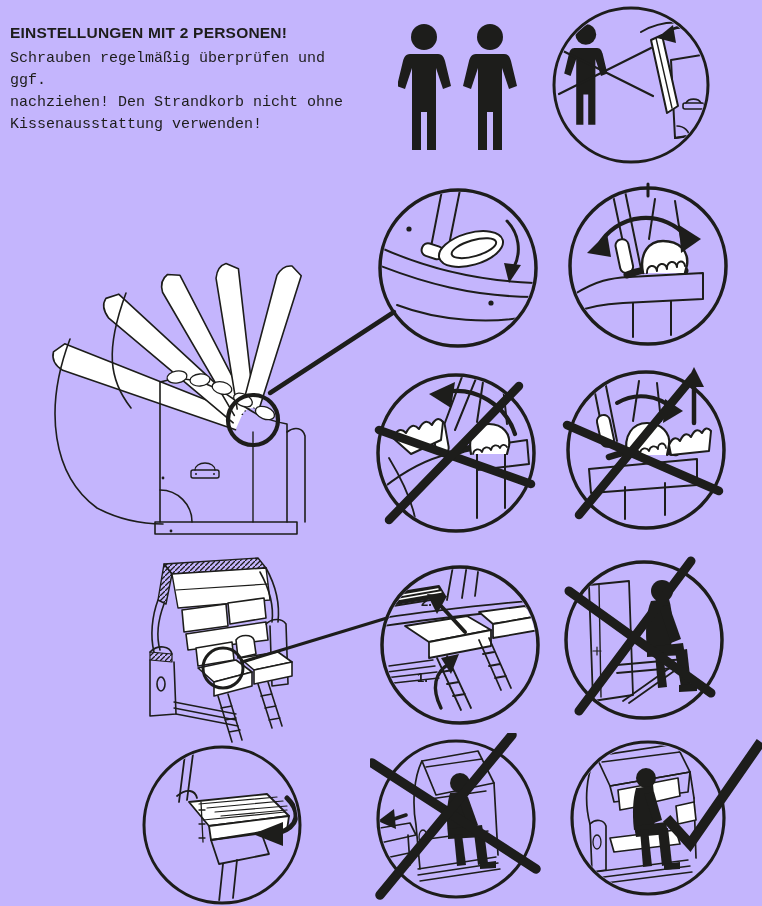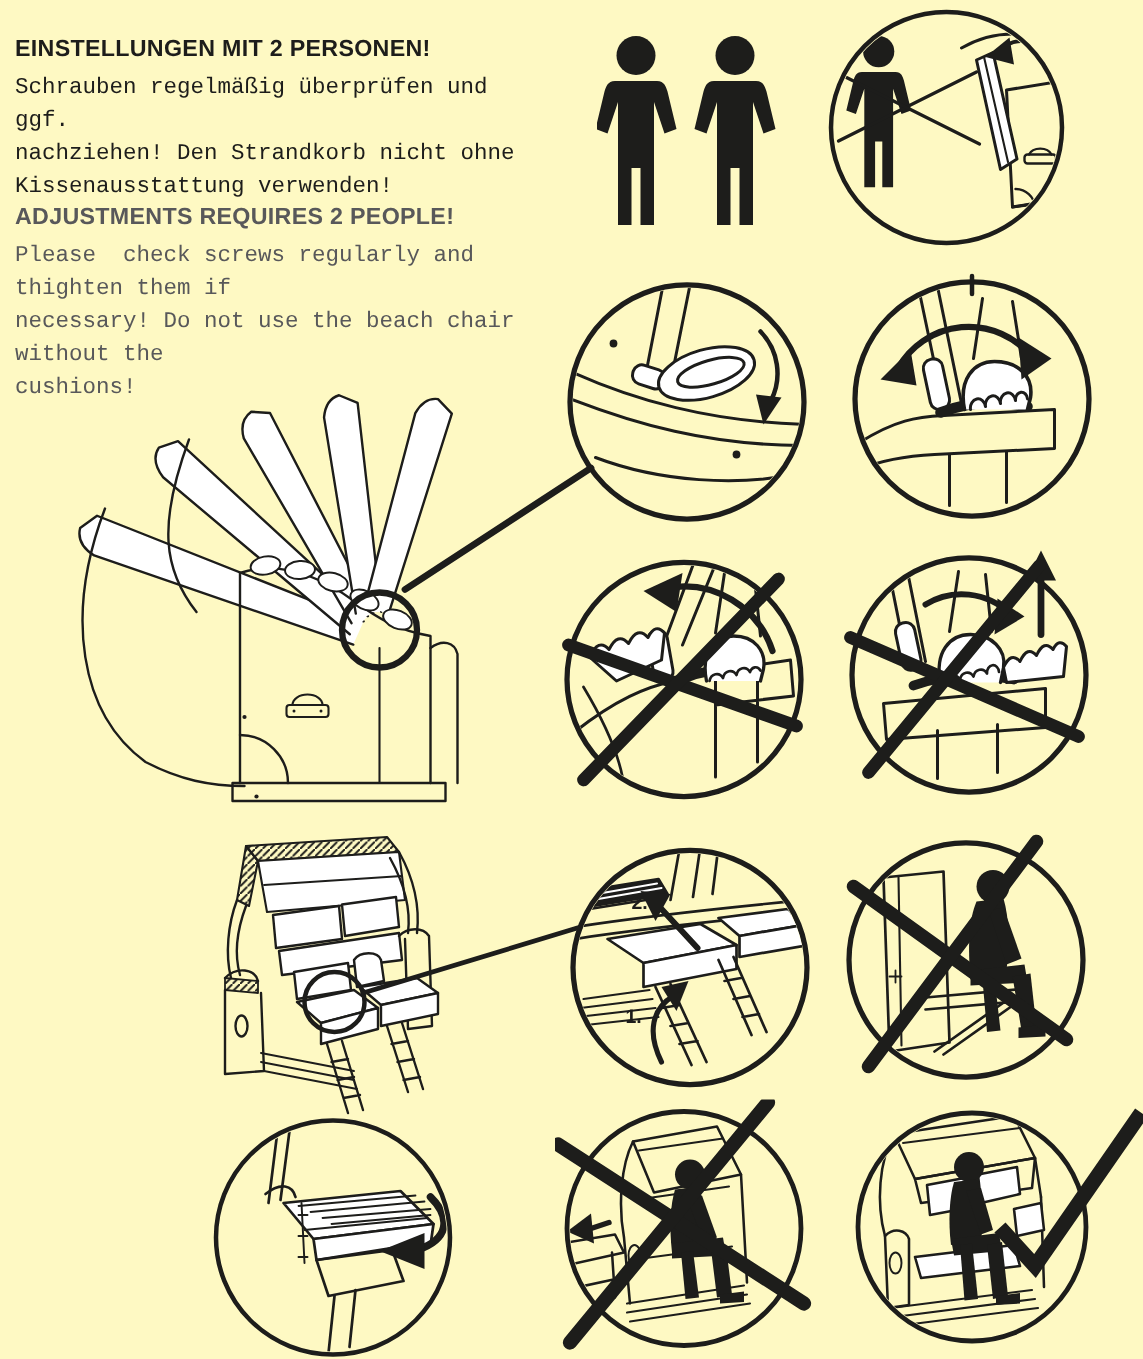--- a/index.html
+++ b/index.html
@@ -1,16 +1,16 @@
 <!DOCTYPE html>
 <html><head>
 <meta charset="utf-8">
 <style>
   html,body{margin:0;padding:0;background:#fff;}
-  .page{position:relative;width:762px;height:906px;background:#fef9c3;overflow:hidden;
+  .page{position:relative;width:762px;height:906px;background:#c4b5fd;overflow:hidden;
         color:#1d1d1b;font-family:"Liberation Sans", sans-serif;}
   .text-block{position:absolute;left:10px;width:352px;}
   .text-block h1,.text-block h2{margin:0;font-size:15.5px;letter-spacing:.2px;font-weight:bold;}
   .text-block p{margin:6px 0 0 0;font-size:15px;line-height:22px;white-space:pre-wrap;font-family:Liberation Mono, monospace;}
   .tb-de{top:24px;color:#1d1d1b;}
   .tb-en{top:136px;color:#58585a;}
   .fig{position:absolute;}
   .fig svg{display:block;}
   .step-label{position:absolute;font-size:13px;font-weight:bold;color:#1d1d1b;}
   .overlay{position:absolute;left:0;top:0;pointer-events:none;}
@@ -20,26 +20,20 @@
 
 <div class="page">
 
   <section class="text-block tb-de">
     <h1>EINSTELLUNGEN MIT 2 PERSONEN!</h1>
     <p>Schrauben regelmäßig überprüfen und ggf.
 nachziehen! Den Strandkorb nicht ohne
 Kissenausstattung verwenden!</p>
   </section>
 
-  <section class="text-block tb-en">
-    <h2>ADJUSTMENTS REQUIRES 2 PEOPLE!</h2>
-    <p>Please  check screws regularly and thighten them if
-necessary! Do not use the beach chair without the
-cushions!</p>
-  </section>
 
   <div class="fig" style="left:398px;top:24px;">
     <svg width="124" height="130" viewBox="0 0 124 130" fill="none" stroke="none">
       <g fill="currentColor">
         <circle cx="26" cy="13" r="13"></circle>
         <path d="M12,30 L40,30 C45,30 46,34 47,37 L53,62 L45,65 L38,44 L38,126 L29,126 L29,88 L23,88 L23,126 L14,126 L14,44 L7,65 L-1,62 L5,37 C6,34 7,30 12,30 Z"></path>
         <g transform="translate(66,0)">
           <circle cx="26" cy="13" r="13"></circle>
           <path d="M12,30 L40,30 C45,30 46,34 47,37 L53,62 L45,65 L38,44 L38,126 L29,126 L29,88 L23,88 L23,126 L14,126 L14,44 L7,65 L-1,62 L5,37 C6,34 7,30 12,30 Z"></path>
         </g>

